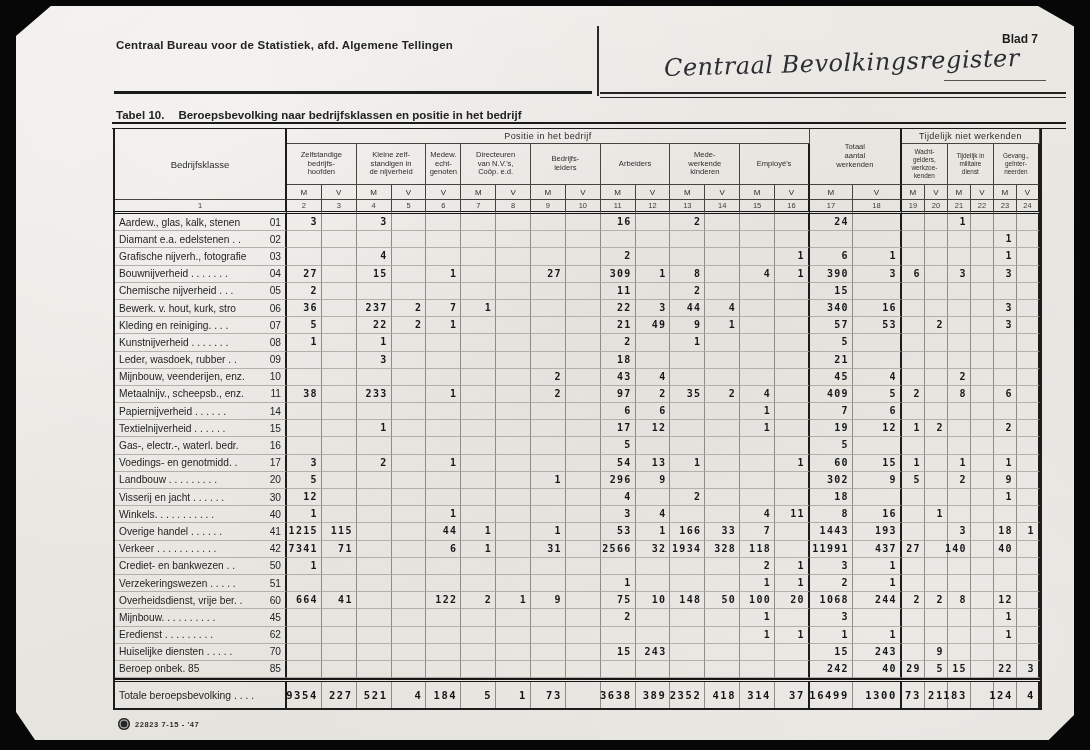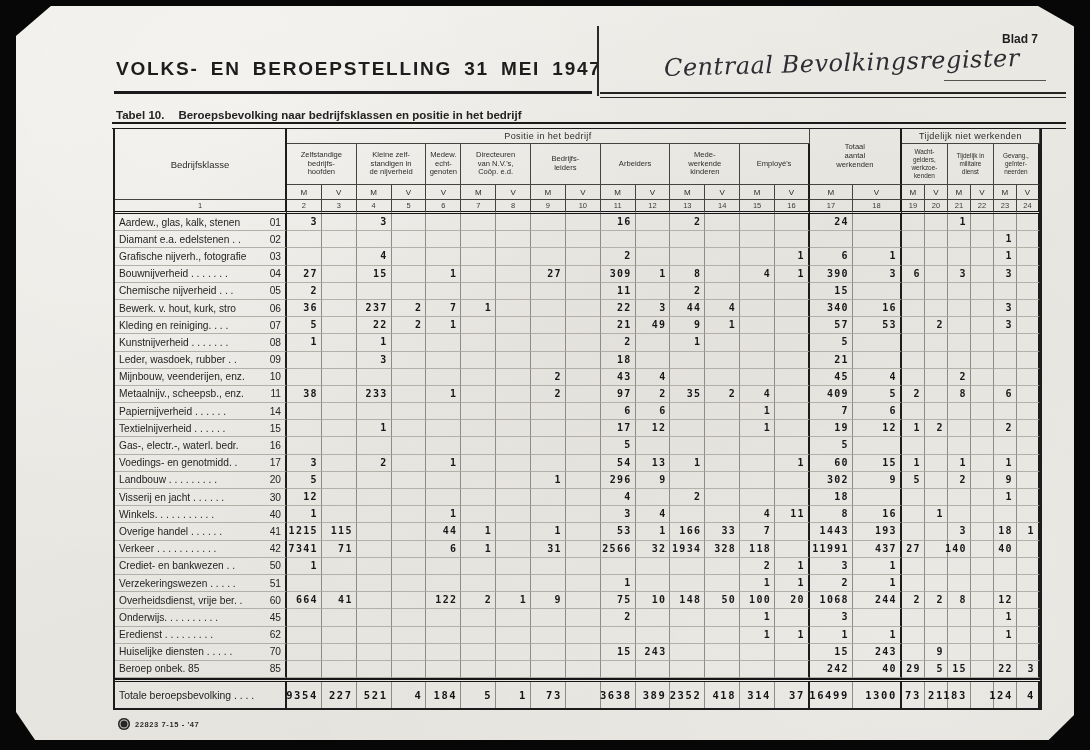--- a/index.html
+++ b/index.html
@@ -52,21 +52,21 @@
   .tot-cell span{font-family:"DejaVu Sans Mono", monospace;font-weight:bold;font-size:10.5px;letter-spacing:1.6px;color:#141417;}
   
   #stamp{left:102px;top:712px;display:flex;align-items:center;gap:5px;}
   #stamp .mark{width:12px;height:12px;border-radius:50%;background:#262626;box-shadow:inset 0 0 0 1.5px #262626, inset 0 0 0 2.5px #cfcdc7;}
   #stamp .code{font-size:7.5px;font-weight:bold;color:#2b2b2b;letter-spacing:.6px;}
 </style>
 </head>
 <body>
 
 <div id="paper">
-  <div class="abs" id="main-title">VOLKS- EN BEROEPSTELLING 31 MEI 1947</div>
+  <div class="abs" id="org-line">Centraal Bureau voor de Statistiek, afd. Algemene Tellingen</div>
   <div class="abs" id="title-rule"></div>
   <div class="abs" id="header-divider"></div>
   <div class="abs" id="handwritten">Centraal Bevolkingsregister</div>
   <div class="abs" id="hw-underline"></div>
   <div class="abs" id="right-double-rule"></div>
   <div class="abs" id="blad">Blad 7</div>
   <div class="abs" id="caption-row">
     <span>Tabel 10.</span><span class="gap"></span><span>Beroepsbevolking naar bedrijfsklassen en positie in het bedrijf</span>
   </div>
   <div class="abs" id="caption-rule"></div>
@@ -769,21 +769,21 @@
       <div class="cell hw heavy-r" style="grid-area: 27 / 16;">20</div>
       <div class="cell hw" style="grid-area: 27 / 17;">1068</div>
       <div class="cell hw heavy-r" style="grid-area: 27 / 18;">244</div>
       <div class="cell hw" style="grid-area: 27 / 19;">2</div>
       <div class="cell hw" style="grid-area: 27 / 20;">2</div>
       <div class="cell hw" style="grid-area: 27 / 21;">8</div>
       <div class="cell" style="grid-area: 27 / 22;"></div>
       <div class="cell hw" style="grid-area: 27 / 23;">12</div>
       <div class="cell heavy-r" style="grid-area: 27 / 24;"></div>
       <div class="lab" style="grid-area: 28 / 1;">
-        <span>Onderwijs. . . . . . . . . .</span>
+        <span>Mijnbouw. . . . . . . . . .</span>
         <span class="code">45</span>
       </div>
       <div class="cell" style="grid-area: 28 / 2;"></div>
       <div class="cell" style="grid-area: 28 / 3;"></div>
       <div class="cell" style="grid-area: 28 / 4;"></div>
       <div class="cell" style="grid-area: 28 / 5;"></div>
       <div class="cell" style="grid-area: 28 / 6;"></div>
       <div class="cell" style="grid-area: 28 / 7;"></div>
       <div class="cell" style="grid-area: 28 / 8;"></div>
       <div class="cell" style="grid-area: 28 / 9;"></div>

